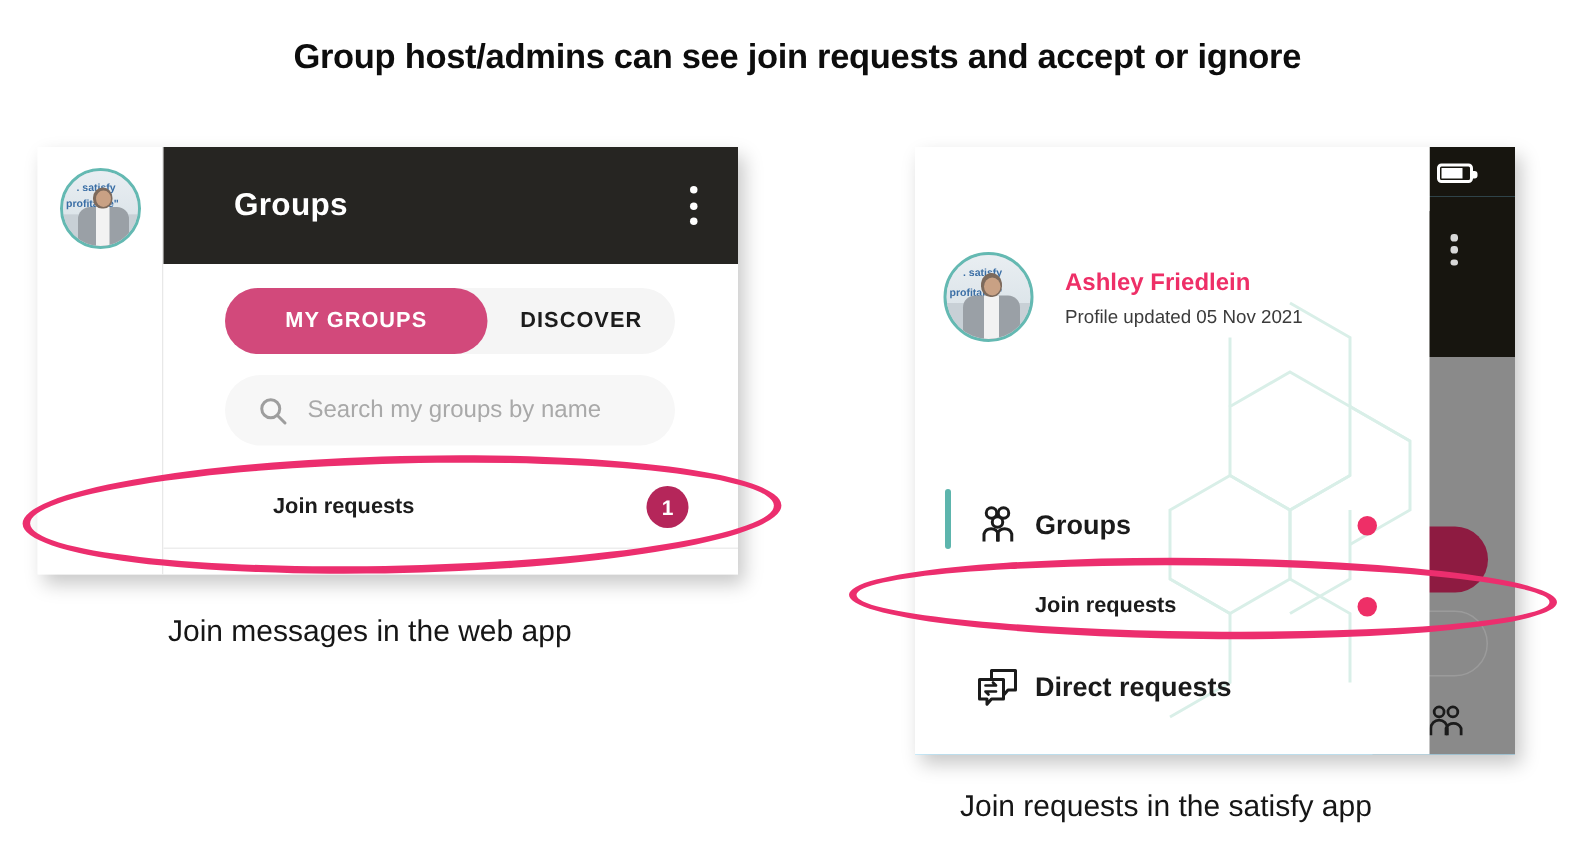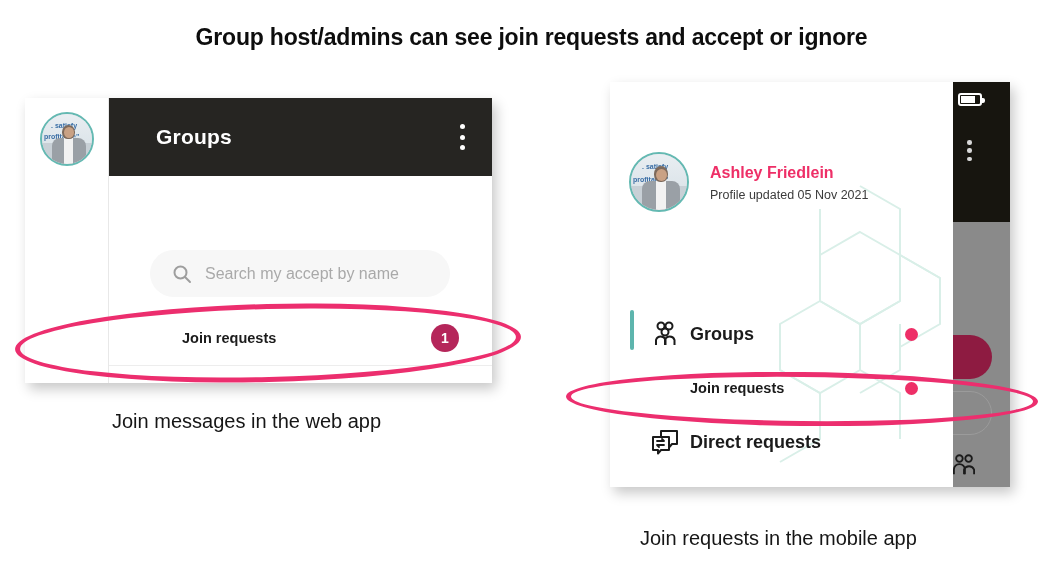--- a/index.html
+++ b/index.html
@@ -114,21 +114,21 @@
   }
 
   
   .ellipse { position: absolute; border: 5px solid #ec2e6e; border-radius: 50%; }
   .ellipse-web { left: 15px; top: 304px; width: 506px; height: 78px;
                  transform: rotate(-1.4deg); }
   .ellipse-mob { left: 566px; top: 372px; width: 472px; height: 54px;
                  transform: rotate(0.6deg); }
 
   
-  .mob-wrap { position: absolute; left: 610px; top: 82px; width: 400px; height: 405px;
+  .mob-wrap { position: absolute; left: 610px; top: 98px; width: 400px; height: 405px;
               box-shadow: 4px 6px 12px rgba(0,0,0,0.22); background: #7dd3fc;
               overflow: hidden; }
   .mob-status { position: absolute; right: 0; top: 0; width: 95px; height: 33px;
                 background: #17150f; }
   .battery { position: absolute; right: 28px; top: 11px; width: 24px; height: 13px;
              border: 2px solid #ffffff; border-radius: 3px; }
   .battery::after { content:""; position: absolute; right: -5px; top: 3px;
                     width: 3px; height: 5px; background: #ffffff; border-radius: 0 2px 2px 0; }
   .battery i { position: absolute; left: 1px; top: 1px; width: 14px; height: 7px;
                background: #ffffff; }
@@ -213,27 +213,31 @@
       <div class="web-header-title">Groups</div>
       <div class="kebab">
         <i></i>
         <i></i>
         <i></i>
       </div>
     </div>
 
     <div class="web-body">
 
+      <div class="tabs">
+        <div class="tab-my">MY GROUPS</div>
+        <div class="tab-disc">DISCOVER</div>
+      </div>
 
       <div class="search">
         <svg width="20" height="20" viewBox="0 0 20 20">
           <circle cx="8.5" cy="8.5" r="6" fill="none" stroke="#9e9e9e" stroke-width="2"></circle>
           <line x1="13" y1="13" x2="18" y2="18" stroke="#9e9e9e" stroke-width="2" stroke-linecap="round"></line>
         </svg>
-        <span class="search-ph">Search my accept by name</span>
+        <span class="search-ph">Search my groups by name</span>
       </div>
 
       <div class="jr-row">
         <span class="jr-label">Join requests</span>
         <span class="jr-badge">1</span>
       </div>
 
     </div>
   </div>
 
@@ -327,15 +331,15 @@
           <path d="M7 12 h7 l-2 -2 M14 16 h-7 l2 2" fill="none" stroke="#1b1b1b" stroke-width="1.8" stroke-linecap="round" stroke-linejoin="round"></path>
         </svg>
         <span class="m-label">Direct requests</span>
       </div>
 
     </div>
   </div>
 
   <div class="ellipse ellipse-mob"></div>
 
-  <div class="caption cap-mob">Join requests in the mobile app</div>
+  <div class="caption cap-mob">Join requests in the satisfy app</div>
 
 </div>
 
 </body></html>

